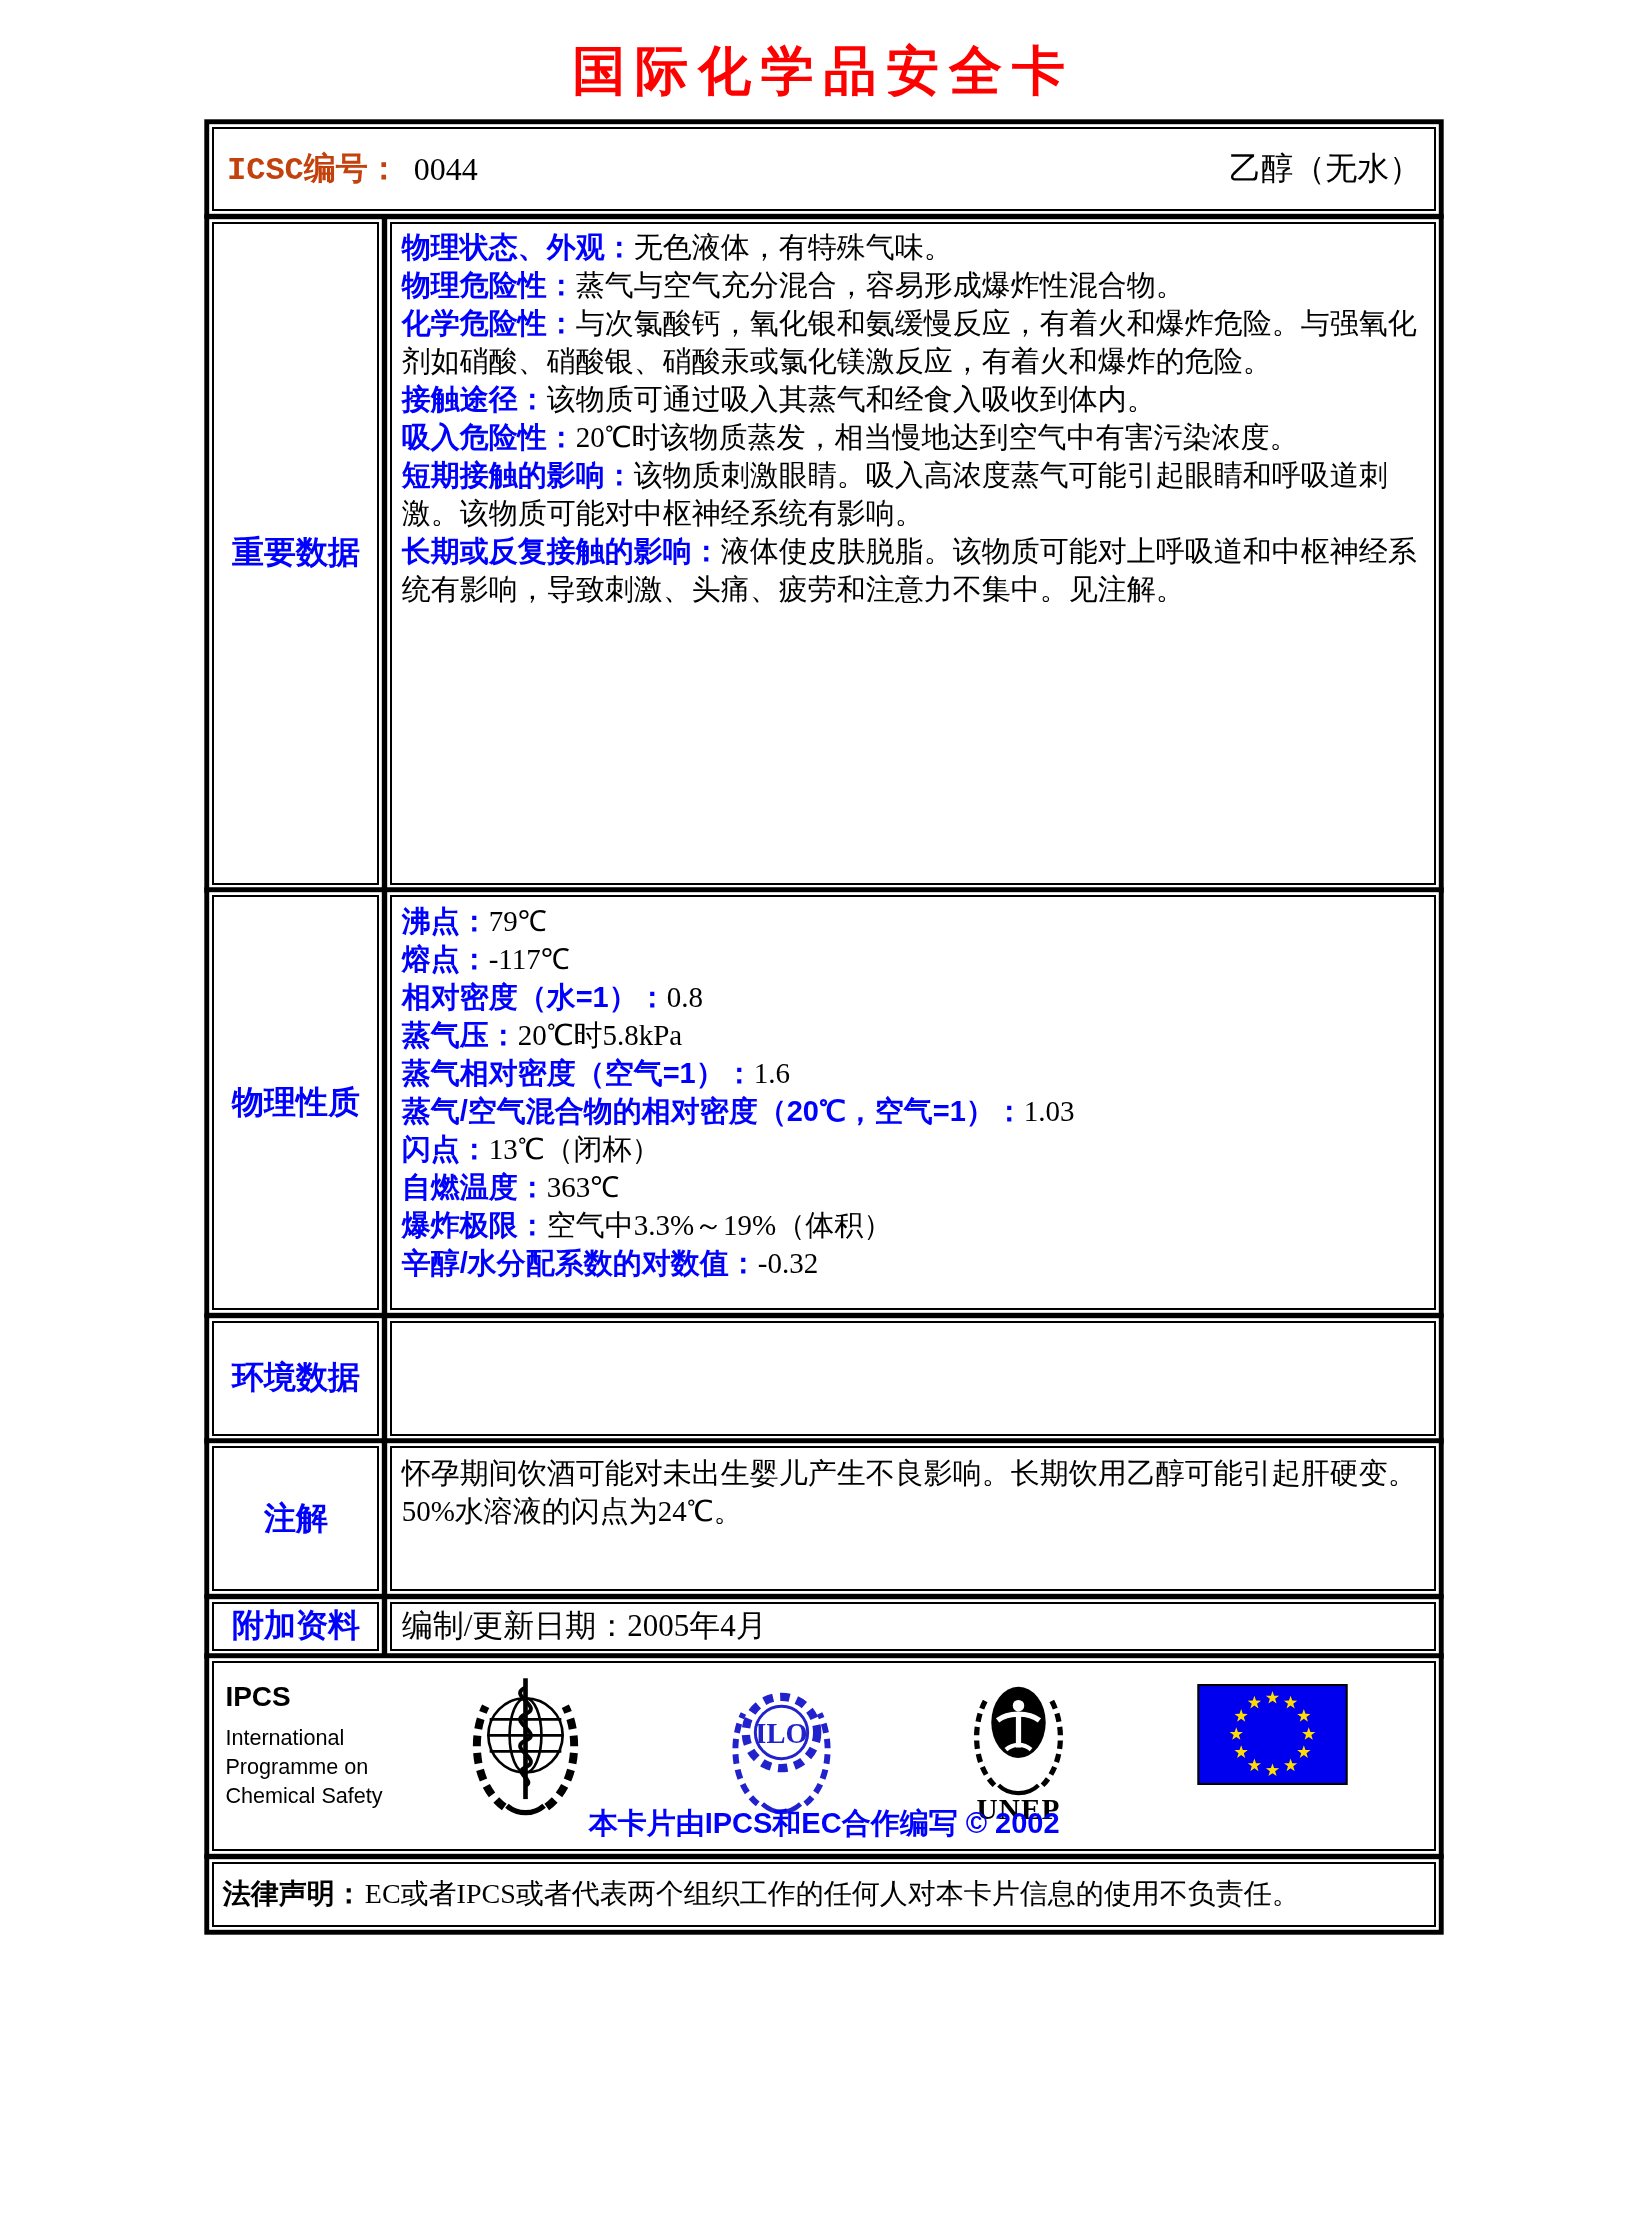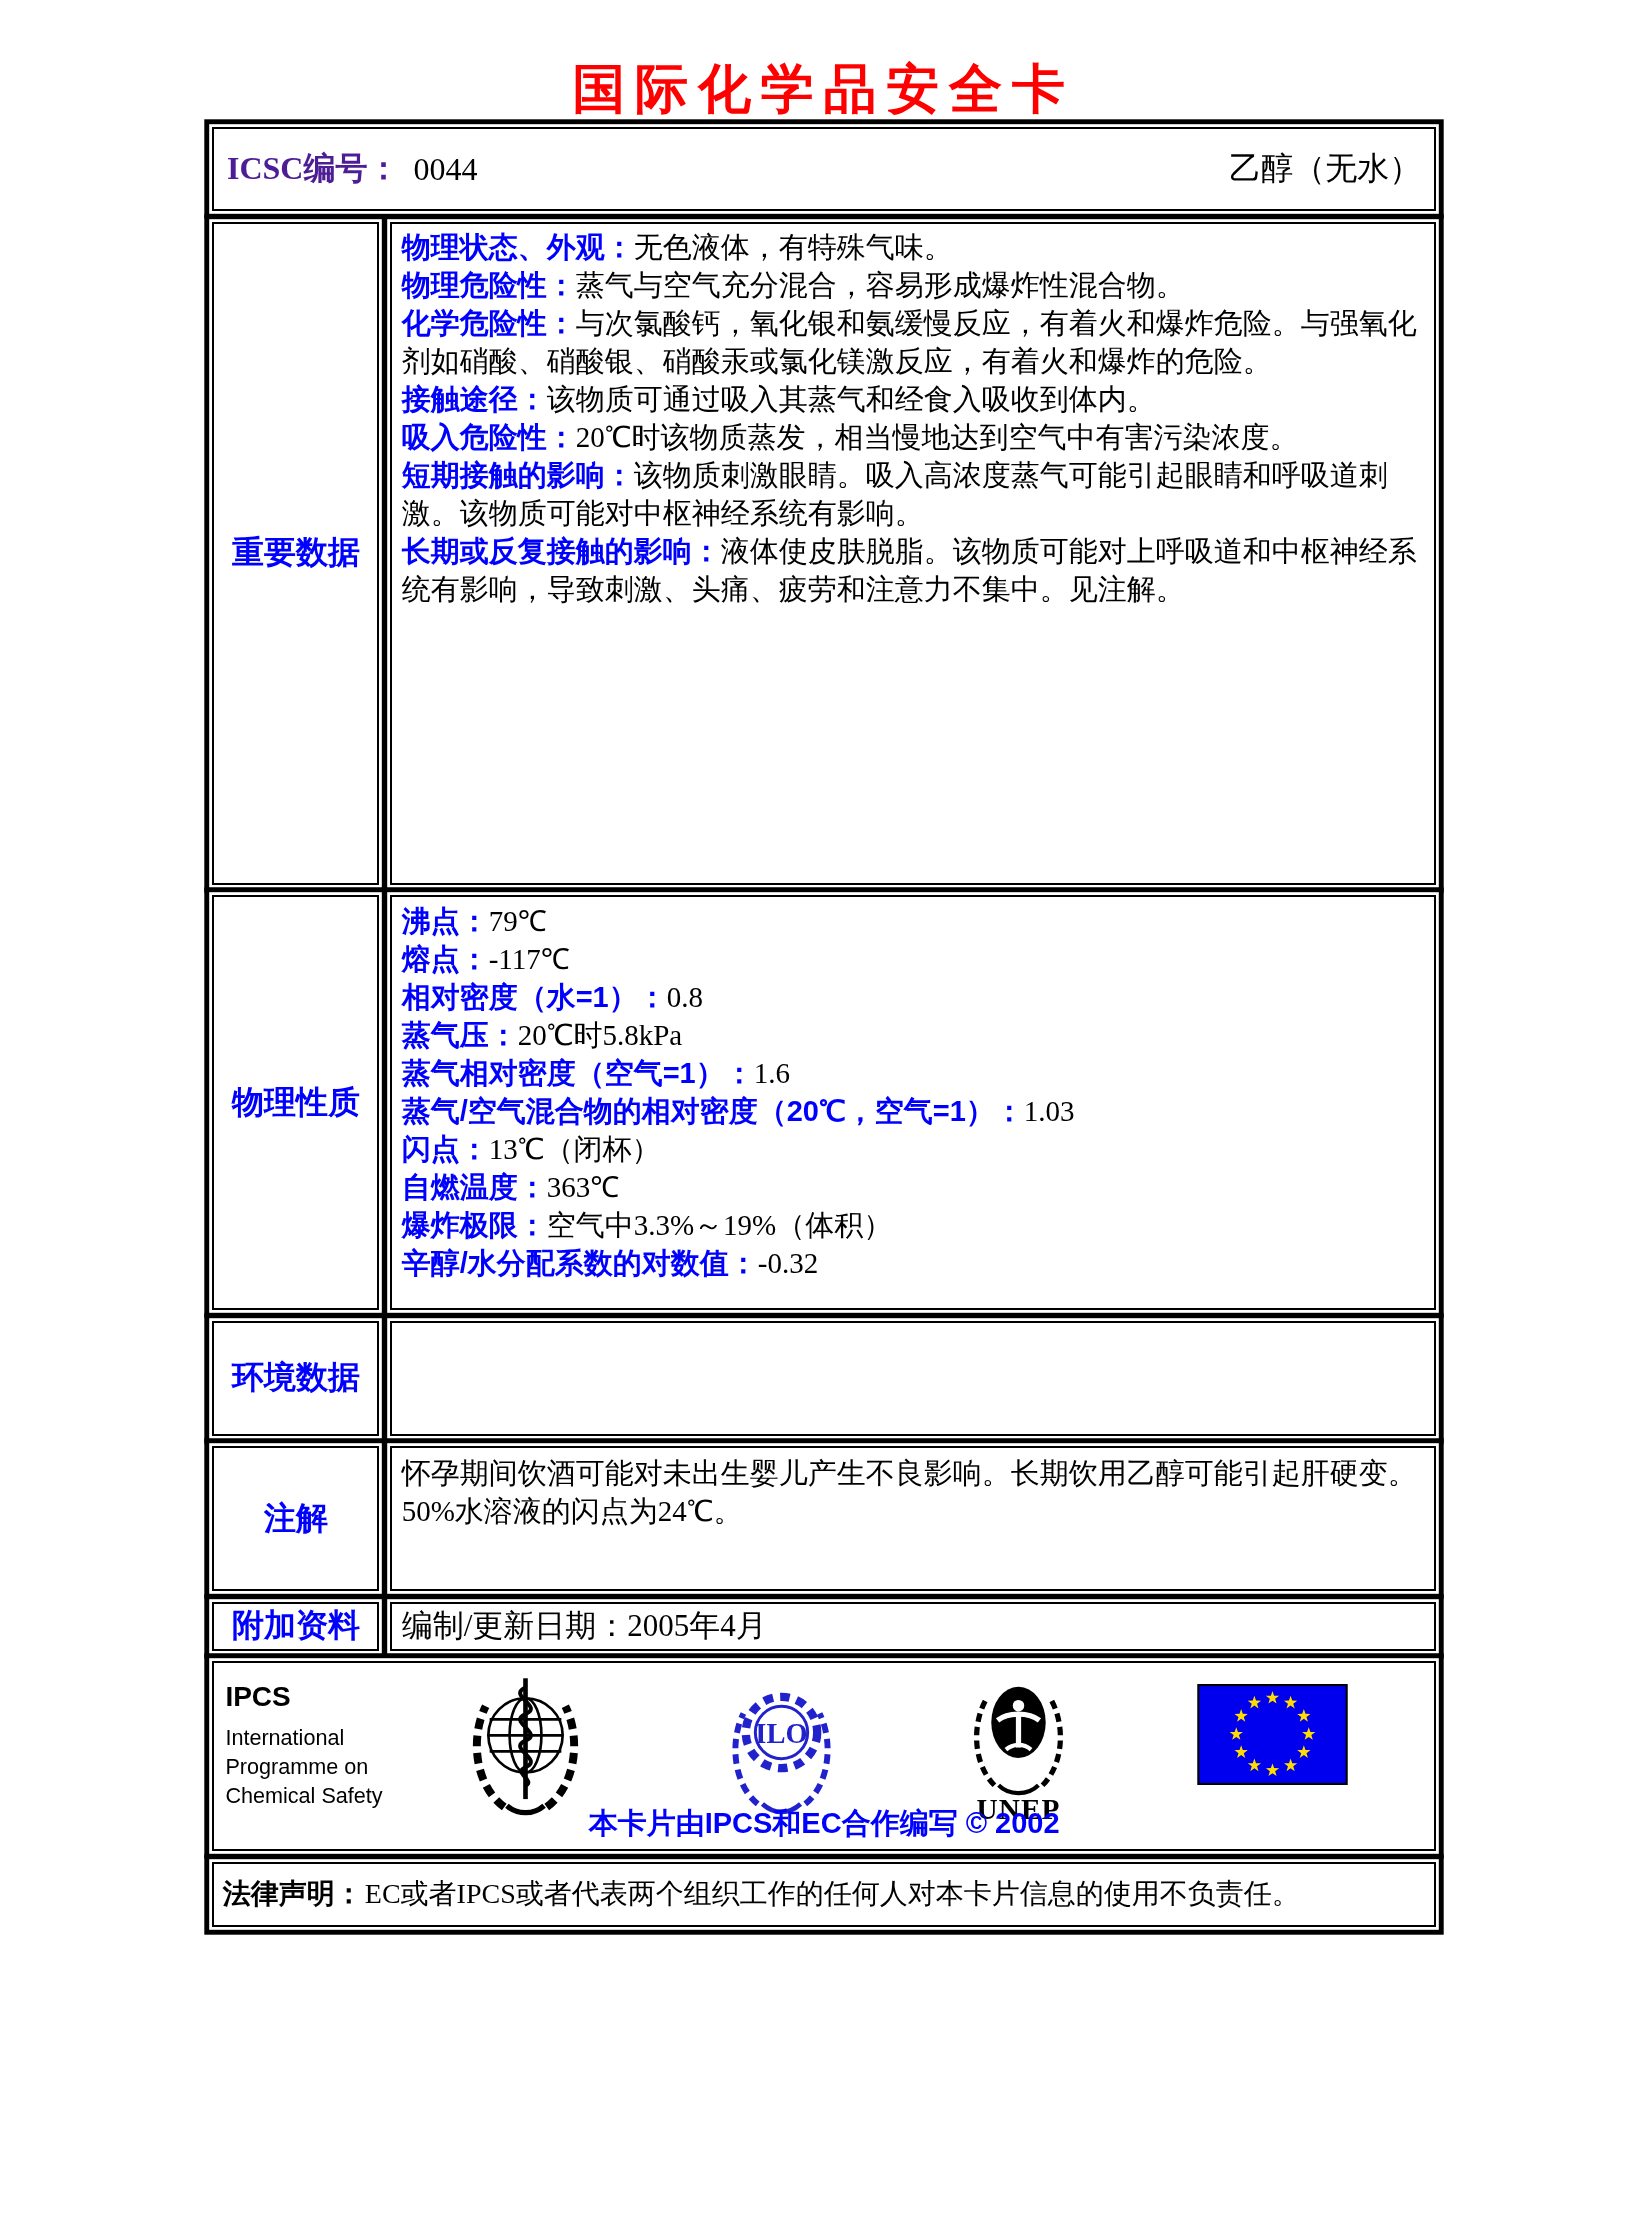--- a/index.html
+++ b/index.html
@@ -1,30 +1,30 @@
 <!DOCTYPE html>
 <html style="font-size:11px"><head>
 <meta charset="utf-8">
 <style>
   html,body{margin:0;padding:0;background:#fff;}
   body{width:1647px;height:2239px;position:relative;font-family:"Liberation Serif",serif;color:#000;}
-  .page-title{position:absolute;top:54px;left:0;width:1647px;text-align:center;
+  .page-title{position:absolute;top:36px;left:0;width:1647px;text-align:center;
     color:#FF0000;font-family:"Liberation Sans",sans-serif;font-weight:bold;
     font-size:53px;letter-spacing:9.8px;}
   .card{position:absolute;left:204px;top:119px;display:grid;
     grid-template-columns:167px 1046px;
     grid-template-rows:84px 663px 415px 115px 145px 49px 190px 65px;
     gap:10.5px;padding:8.4px;}
   .cell{background:#fff;border:2.1px solid #000;box-sizing:border-box;
     box-shadow:0 0 0 2.8px #fff,0 0 0 7.7px #000;}
   .full{grid-column:1 / -1;}
   .header-cell{display:flex;justify-content:space-between;align-items:center;
     padding:0 12.6px;font-size:32px;}
   .icsc-left{display:flex;align-items:center;gap:14px;}
-  .blue-label{color:#4c1d95;font-family:Liberation Serif, serif;font-weight:bold;text-align:right;}
+  .blue-label{color:#c2410c;font-family:Liberation Mono, monospace;font-weight:bold;text-align:right;}
   .label-cell{display:flex;align-items:center;justify-content:center;text-align:center;
     color:#0000FF;font-family:"Liberation Sans",sans-serif;font-weight:bold;font-size:32px;}
   .content-cell{padding:4.2px 9.8px;font-size:29px;line-height:38px;}
   .item{margin:0;}
   .inline-label{color:#0000FF;font-family:"Liberation Sans",sans-serif;font-weight:bold;}
   sup{font-size:21px;}
   .notes-cell{padding:5.6px 9.8px;font-size:29px;line-height:38px;}
   .addinfo-cell{display:flex;align-items:center;padding:0 9.8px;font-size:31px;}
   .logos-cell{position:relative;}
   .ipcs-block{position:absolute;left:11px;top:18px;font-family:"Liberation Sans",sans-serif;}

